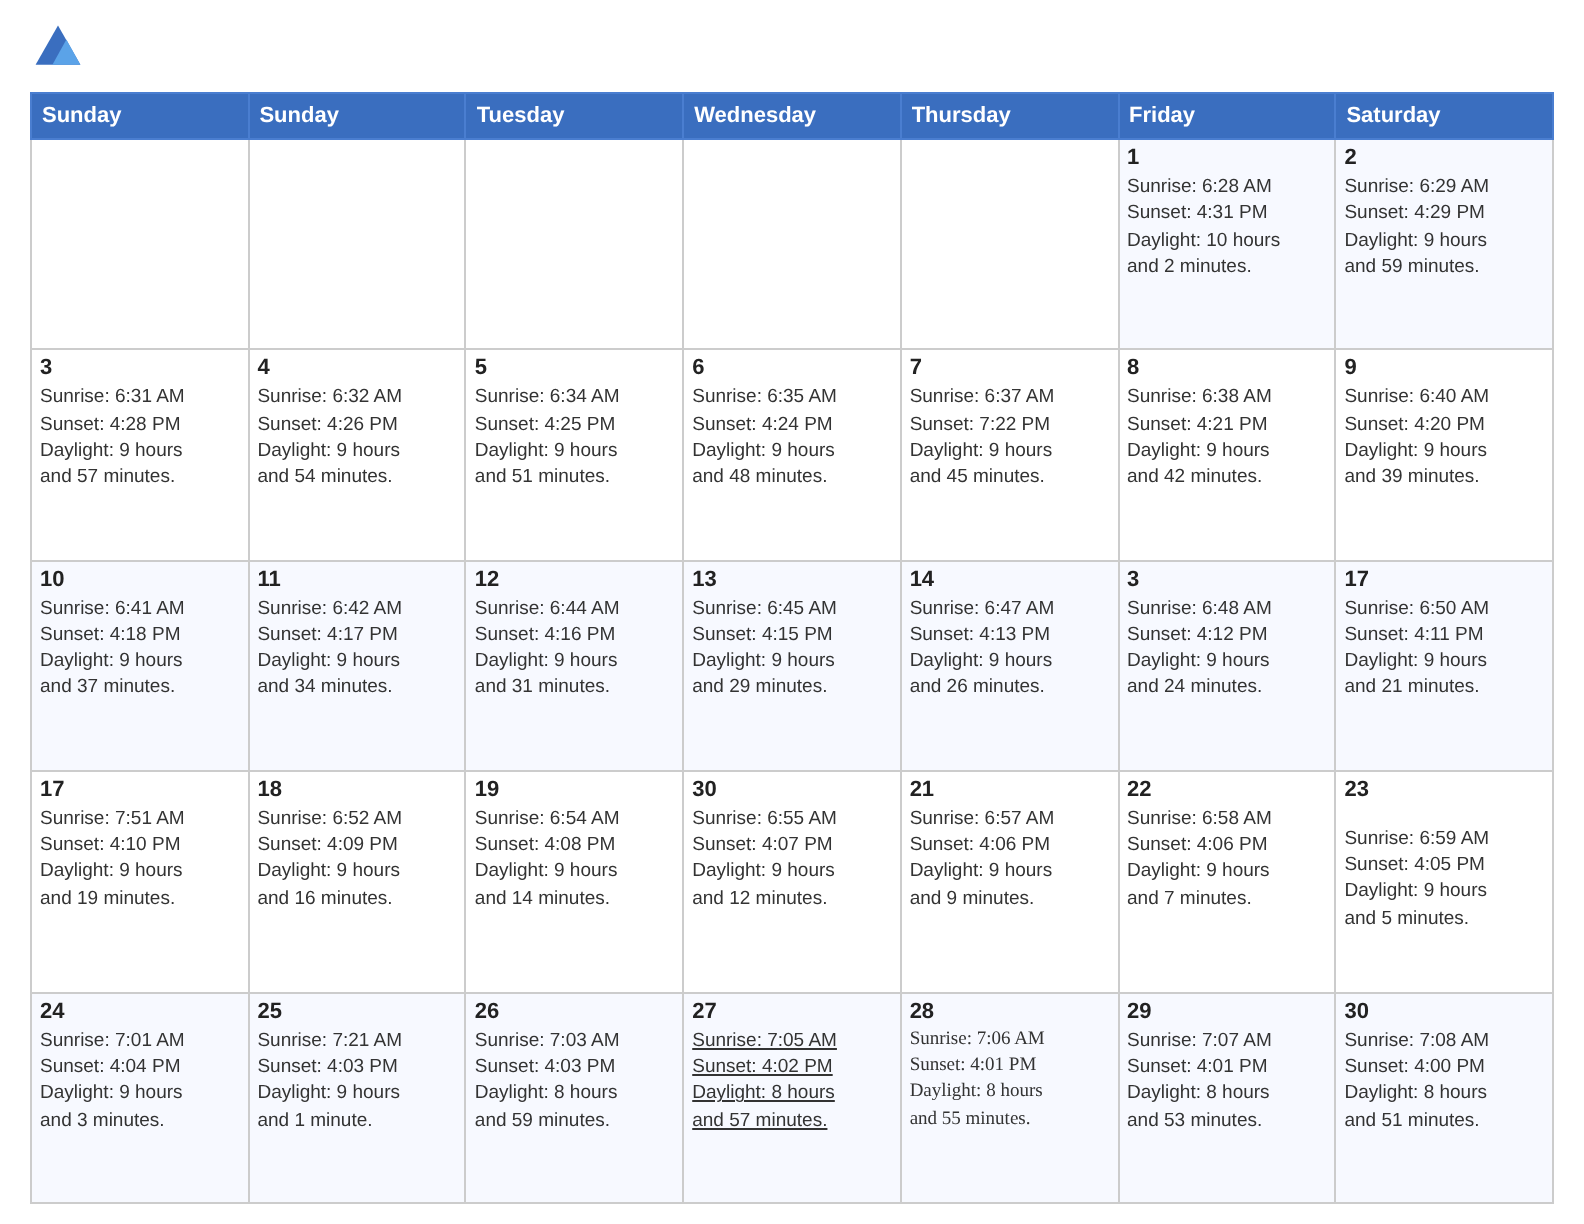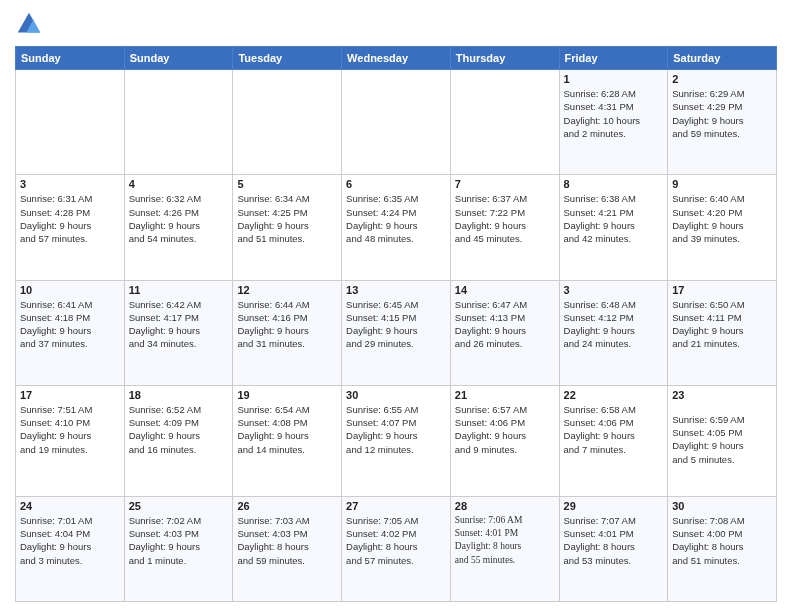--- a/index.html
+++ b/index.html
@@ -305,35 +305,35 @@
         <tr>
           <td>
             <span class="day-num">24</span>
             <div class="day-info" style="white-space: pre-line;">Sunrise: 7:01 AM
 Sunset: 4:04 PM
 Daylight: 9 hours
 and 3 minutes.</div>
           </td>
           <td>
             <span class="day-num">25</span>
-            <div class="day-info" style="white-space: pre-line;">Sunrise: 7:02 AM
+            <div class="day-info" style="white-space: pre-line;">Sunrise: 7:21 AM
 Sunset: 4:03 PM
 Daylight: 9 hours
 and 1 minute.</div>
           </td>
           <td>
             <span class="day-num">26</span>
             <div class="day-info" style="white-space: pre-line;">Sunrise: 7:03 AM
 Sunset: 4:03 PM
 Daylight: 8 hours
 and 59 minutes.</div>
           </td>
           <td>
             <span class="day-num">27</span>
-            <div class="day-info" style="white-space: pre-line;">Sunrise: 7:05 AM
+            <div class="day-info" style="white-space: pre-line; text-decoration: underline;">Sunrise: 7:05 AM
 Sunset: 4:02 PM
 Daylight: 8 hours
 and 57 minutes.</div>
           </td>
           <td>
             <span class="day-num">28</span>
             <div class="day-info" style="white-space: pre-line; font-family: Liberation Serif, serif;">Sunrise: 7:06 AM
 Sunset: 4:01 PM
 Daylight: 8 hours
 and 55 minutes.</div>

